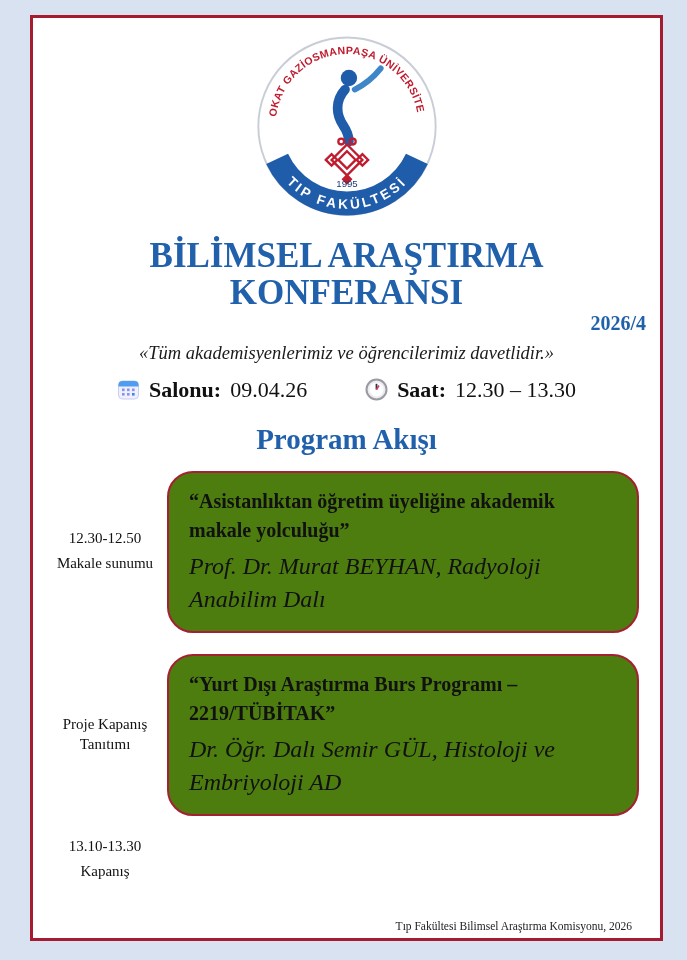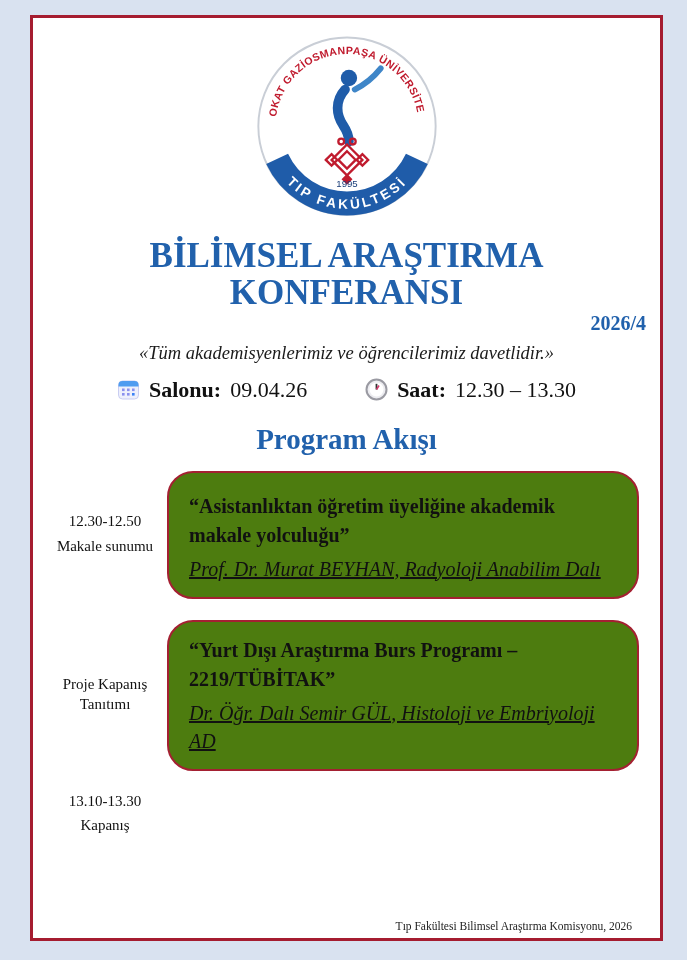--- a/index.html
+++ b/index.html
@@ -76,21 +76,21 @@
     border-radius:26px;
     box-sizing:border-box;
     min-height:128px;
     padding:14px 20px;
     display:flex;flex-direction:column;justify-content:flex-end;
   }
   .session-title{
     font-size:20px;font-weight:bold;line-height:1.45;
   }
   .session-speaker{
-    font-size:20px;font-style:italic;line-height:1.4;margin-top:5px;text-decoration:underline;
+    font-size:24px;font-style:italic;line-height:1.4;margin-top:5px;
   }
   .session-card.simple{
     flex-direction:row;align-items:center;gap:24px;
     font-family:"Liberation Sans", sans-serif;
   }
   .session-title-simple{
     font-size:21px;font-weight:normal;
   }
   .footer-credit{
     position:absolute;left:0;right:3px;bottom:6px;

